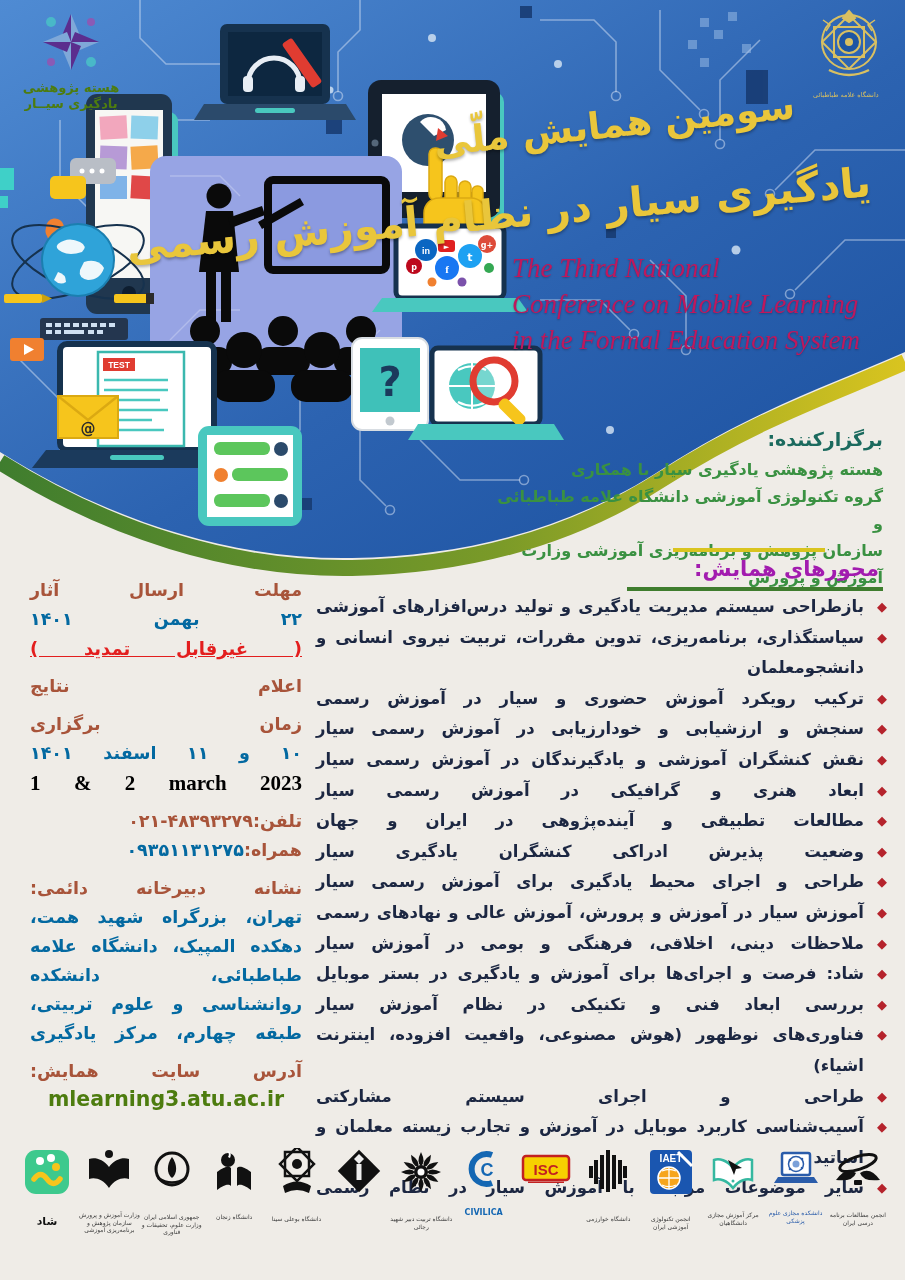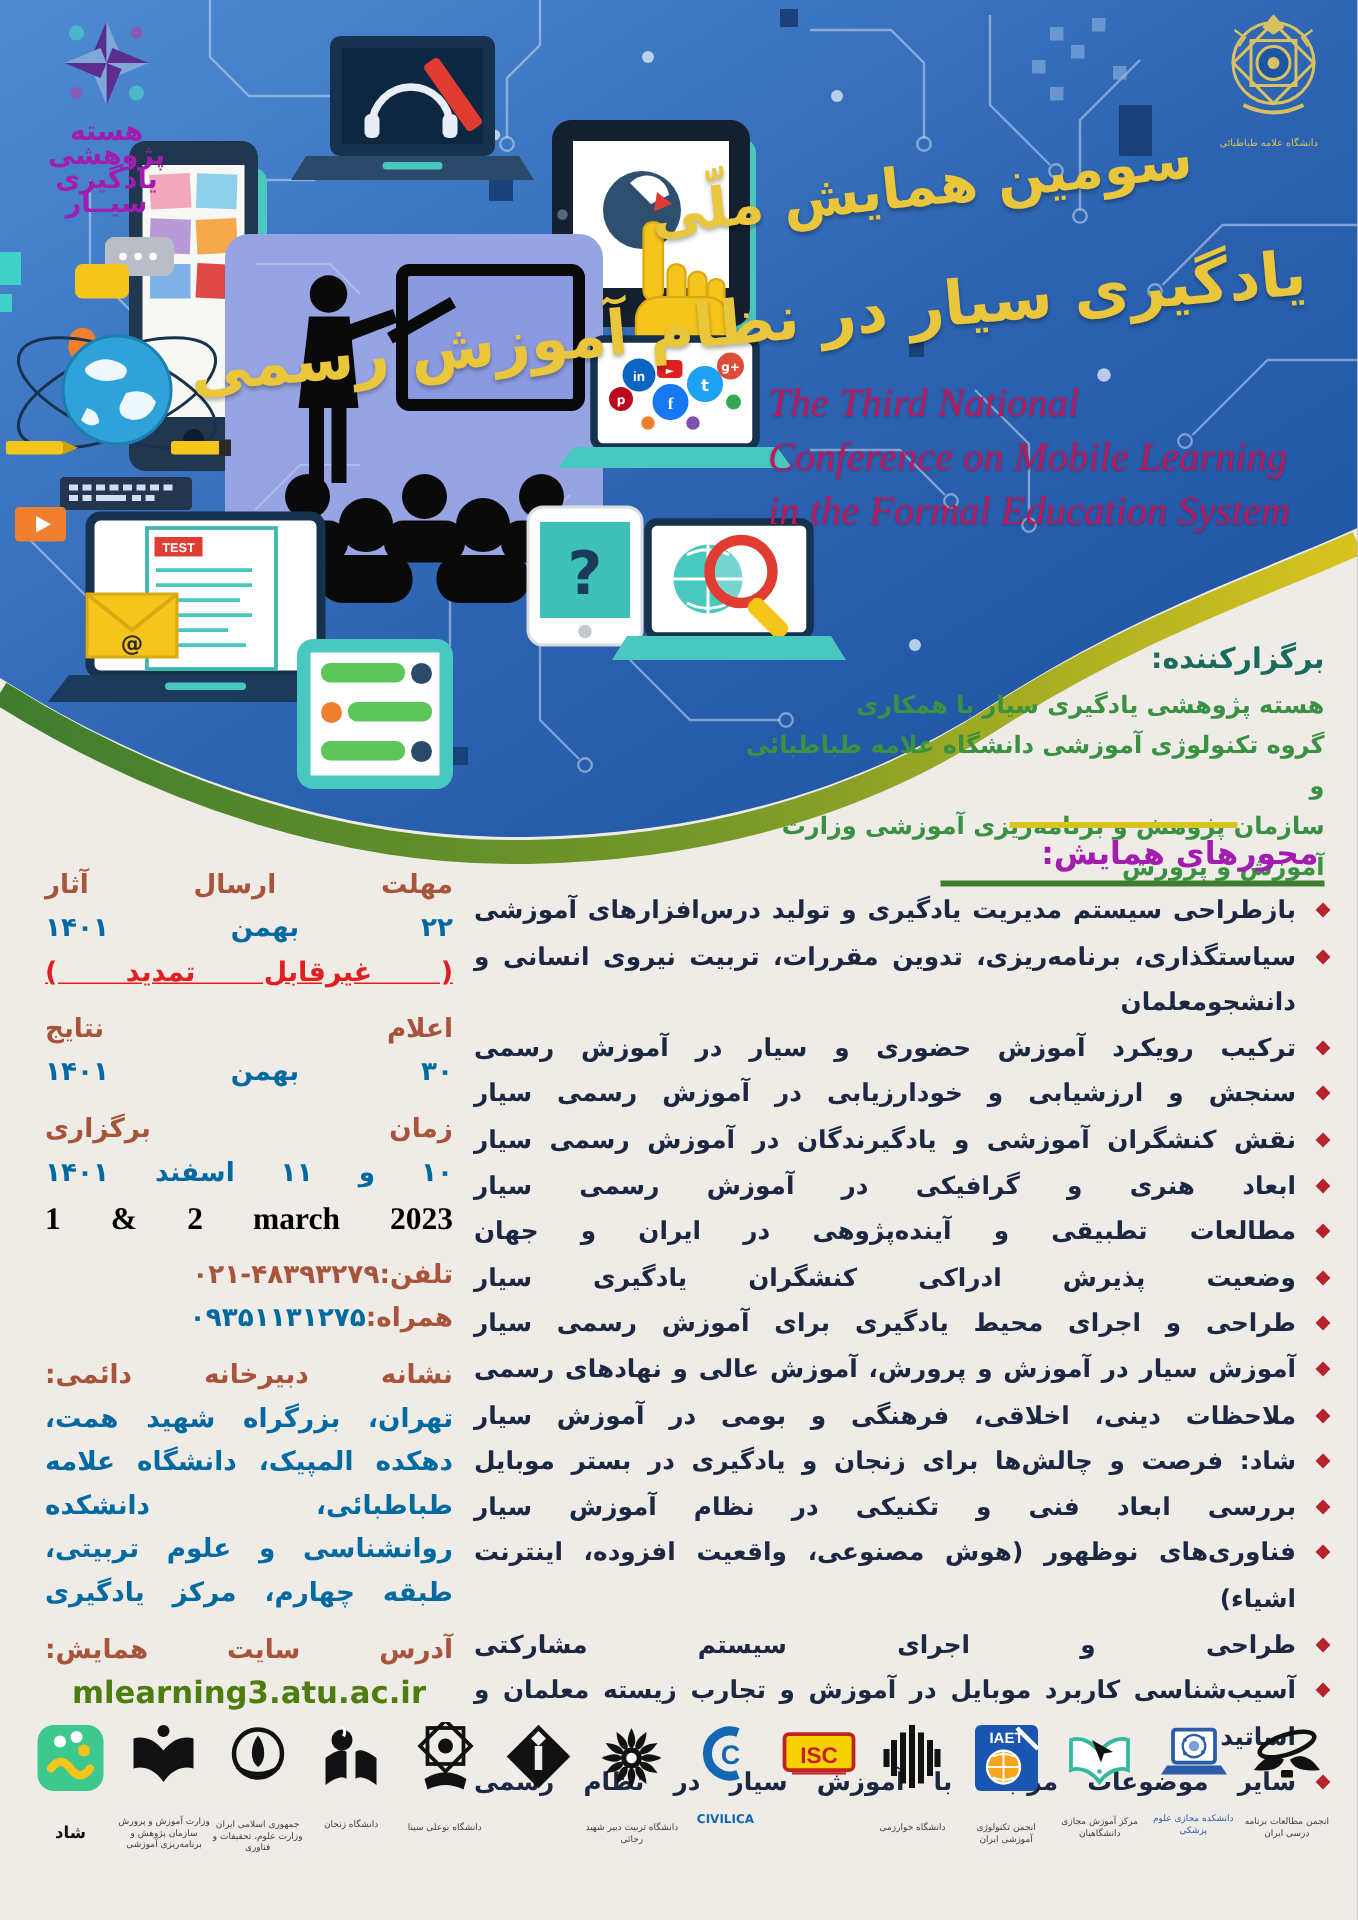--- a/index.html
+++ b/index.html
@@ -4,21 +4,21 @@
 <style>
   * { margin:0; padding:0; box-sizing:border-box; }
   body { background:#888; font-family:"DejaVu Sans", sans-serif; }
   .poster{ position:relative; width:905px; height:1280px; margin:0 auto;
            background:#efece7; overflow:hidden; }
 
   
   .hero-svg{ position:absolute; left:0; top:0; }
 
   .core-logo{ position:absolute; left:16px; top:10px; width:110px; text-align:center; }
-  .core-logo .txt{ color:#a21caf; font-weight:bold; font-size:18px; line-height:16px; margin-top:2px; }
+  .core-logo .txt{ color:#4d7c0f; font-weight:bold; font-size:13px; line-height:16px; margin-top:2px; }
 
   .atu-emblem{ position:absolute; right:14px; top:8px; width:78px; text-align:left; }
   .atu-emblem .txt{ color:#d9c061; font-size:6.5px; margin-top:1px; }
 
   .title-fa1{ position:absolute; right:110px; top:84px; color:#e9c63b; font-weight:bold;
               font-size:37px; transform:rotate(-6deg); transform-origin:right center;
               text-shadow:0 2px 3px rgba(0,0,0,.30); direction:rtl; white-space:nowrap;}
   .title-fa2{ position:absolute; right:34px; top:158px; color:#e9c63b; font-weight:bold;
               font-size:41px; transform:rotate(-5deg); transform-origin:right center;
               text-shadow:0 2px 3px rgba(0,0,0,.30); direction:rtl; white-space:nowrap;}
@@ -403,38 +403,37 @@
       <li><span class="diam">◆</span><span>سیاستگذاری، برنامه‌ریزی، تدوین مقررات، تربیت نیروی انسانی و دانشجومعلمان</span></li>
       <li><span class="diam">◆</span><span>ترکیب رویکرد آموزش حضوری و سیار در آموزش رسمی</span></li>
       <li><span class="diam">◆</span><span>سنجش و ارزشیابی و خودارزیابی در آموزش رسمی سیار</span></li>
       <li><span class="diam">◆</span><span>نقش کنشگران آموزشی و یادگیرندگان در آموزش رسمی سیار</span></li>
       <li><span class="diam">◆</span><span>ابعاد هنری و گرافیکی در آموزش رسمی سیار</span></li>
       <li><span class="diam">◆</span><span>مطالعات تطبیقی و آینده‌پژوهی در ایران و جهان</span></li>
       <li><span class="diam">◆</span><span>وضعیت پذیرش ادراکی کنشگران یادگیری سیار</span></li>
       <li><span class="diam">◆</span><span>طراحی و اجرای محیط یادگیری برای آموزش رسمی سیار</span></li>
       <li><span class="diam">◆</span><span>آموزش سیار در آموزش و پرورش، آموزش عالی و نهادهای رسمی</span></li>
       <li><span class="diam">◆</span><span>ملاحظات دینی، اخلاقی، فرهنگی و بومی در آموزش سیار</span></li>
-      <li><span class="diam">◆</span><span>شاد: فرصت و چالش‌ها برای زنجان و یادگیری در بستر موبایل</span></li>
+      <li><span class="diam">◆</span><span>شاد: فرصت و اجرای‌ها برای آموزش و یادگیری در بستر موبایل</span></li>
       <li><span class="diam">◆</span><span>بررسی ابعاد فنی و تکنیکی در نظام آموزش سیار</span></li>
       <li><span class="diam">◆</span><span>فناوری‌های نوظهور (هوش مصنوعی، واقعیت افزوده، اینترنت اشیاء)</span></li>
       <li><span class="diam">◆</span><span>طراحی و اجرای سیستم مشارکتی</span></li>
       <li><span class="diam">◆</span><span>آسیب‌شناسی کاربرد موبایل در آموزش و تجارب زیسته معلمان و اساتید</span></li>
       <li><span class="diam">◆</span><span>سایر موضوعات مرتبط با آموزش سیار در نظام رسمی</span></li>
     </ul>
   </div>
 
   <div class="sidebar">
     <div class="blk">
       <div class="sb-l">مهلت ارسال آثار</div>
       <div class="sb-v">۲۲ بهمن ۱۴۰۱</div>
       <div class="sb-red">( غیرقابل تمدید )</div>
     </div>
     <div class="blk">
       <div class="sb-l">اعلام نتایج</div>
-      <div class="sb-v">۳۰ بهمن ۱۴۰۱</div>
     </div>
     <div class="blk">
       <div class="sb-l">زمان برگزاری</div>
       <div class="sb-v">۱۰ و ۱۱ اسفند ۱۴۰۱</div>
       <div class="sb-march">1 &amp; 2 march 2023</div>
     </div>
     <div class="blk">
       <div class="sb-l">تلفن:۴۸۳۹۳۲۷۹-۰۲۱</div>
       <div class="sb-l"><span>همراه:</span><span class="sb-v" style="display:inline">۰۹۳۵۱۱۳۱۲۷۵</span></div>
     </div>

